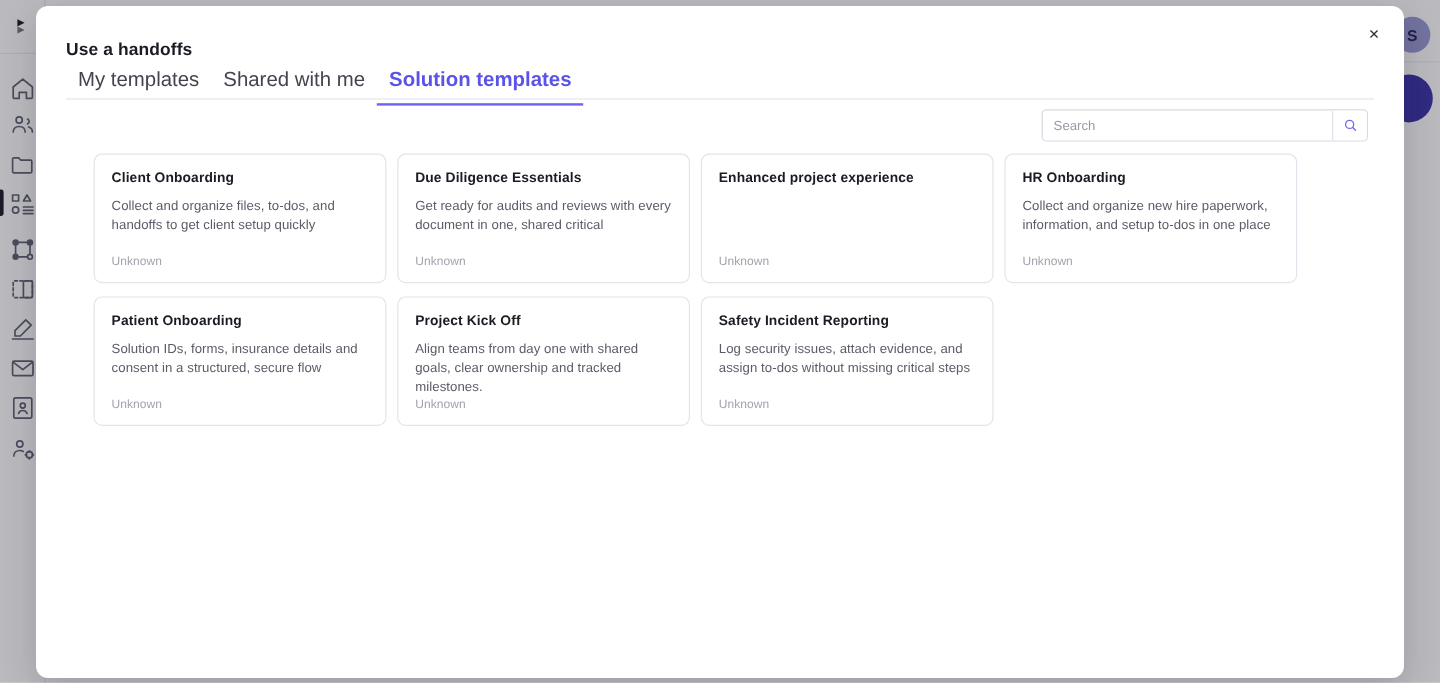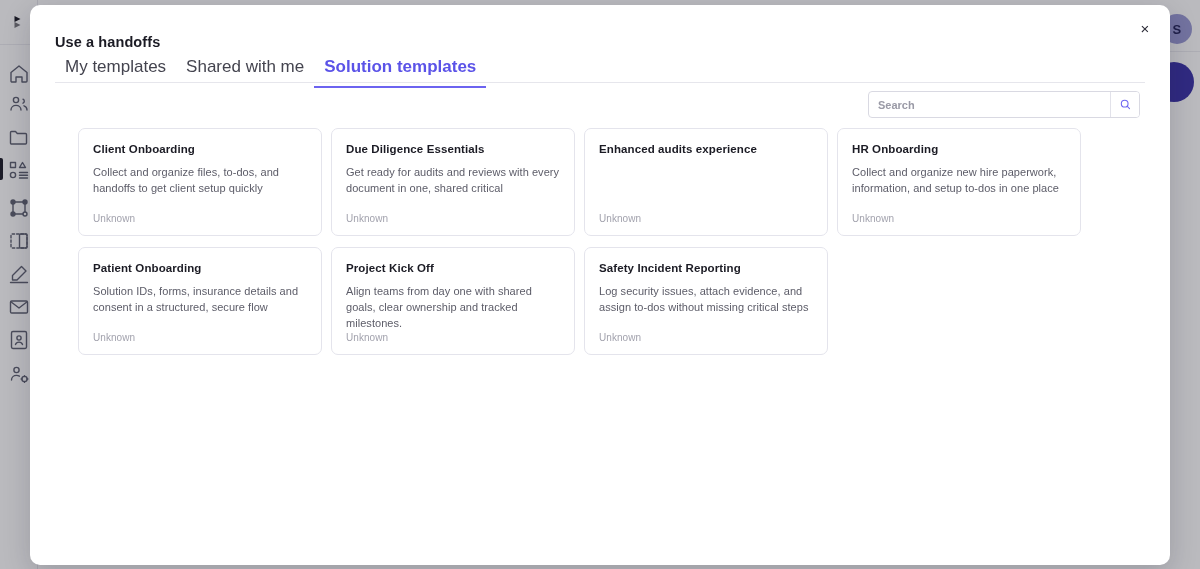--- a/index.html
+++ b/index.html
@@ -195,21 +195,20 @@
   }
   #search-input {
     flex: 1;
     border: none;
     outline: none;
     padding: 0 9px;
     font-size: 11px;
     color: #33333d;
     font-family: inherit;
     background: transparent;
-    font-weight: bold;
   }
   #search-input::placeholder { color: #9a9aa6; }
   #search-submit-button {
     width: 29px;
     border: none;
     border-left: 1px solid #e2e2ea;
     background: #fff;
     display: flex;
     align-items: center;
     justify-content: center;
@@ -387,21 +386,21 @@
       <span class="card-meta">Unknown</span>
     </article>
 
     <article class="template-card">
       <h2 class="card-title">Due Diligence Essentials</h2>
       <p class="card-description">Get ready for audits and reviews with every document in one, shared critical</p>
       <span class="card-meta">Unknown</span>
     </article>
 
     <article class="template-card">
-      <h2 class="card-title">Enhanced audits experience</h2>
+      <h2 class="card-title">Enhanced project experience</h2>
       <p class="card-description"></p>
       <span class="card-meta">Unknown</span>
     </article>
 
     <article class="template-card">
       <h2 class="card-title">HR Onboarding</h2>
       <p class="card-description">Collect and organize new hire paperwork, information, and setup to-dos in one place</p>
       <span class="card-meta">Unknown</span>
     </article>
 

